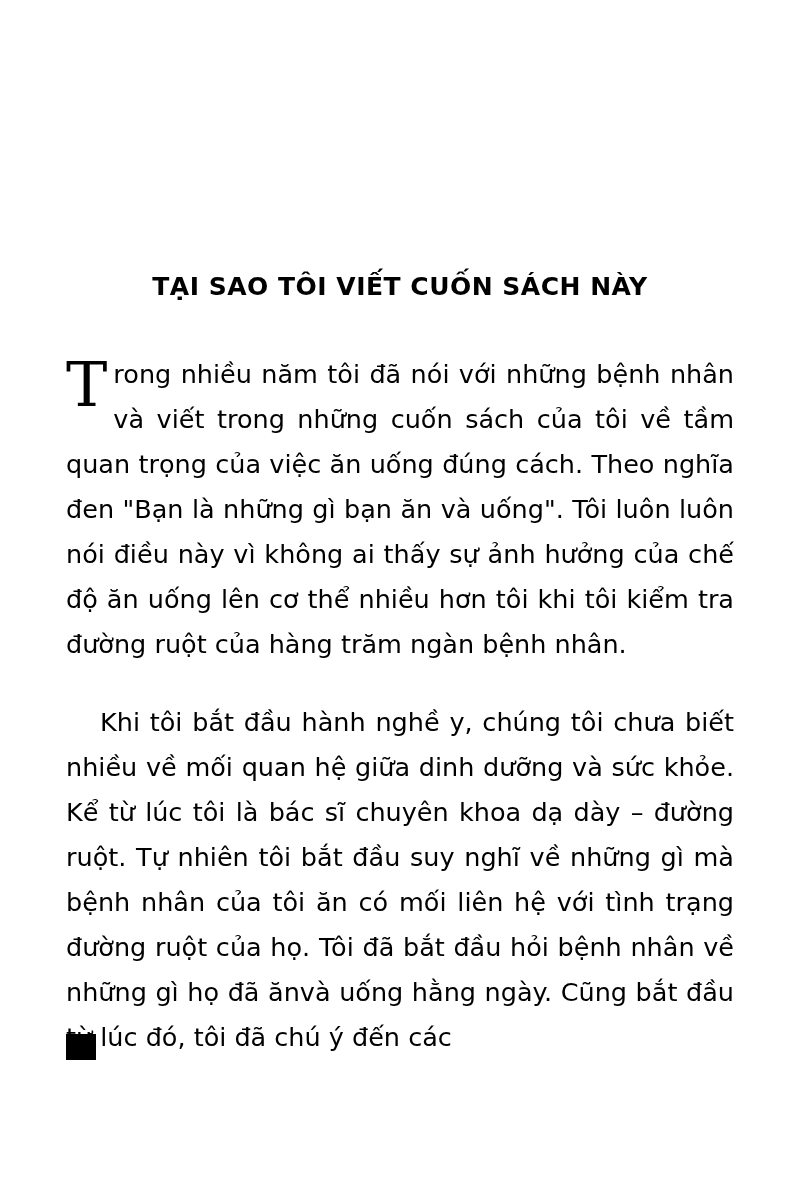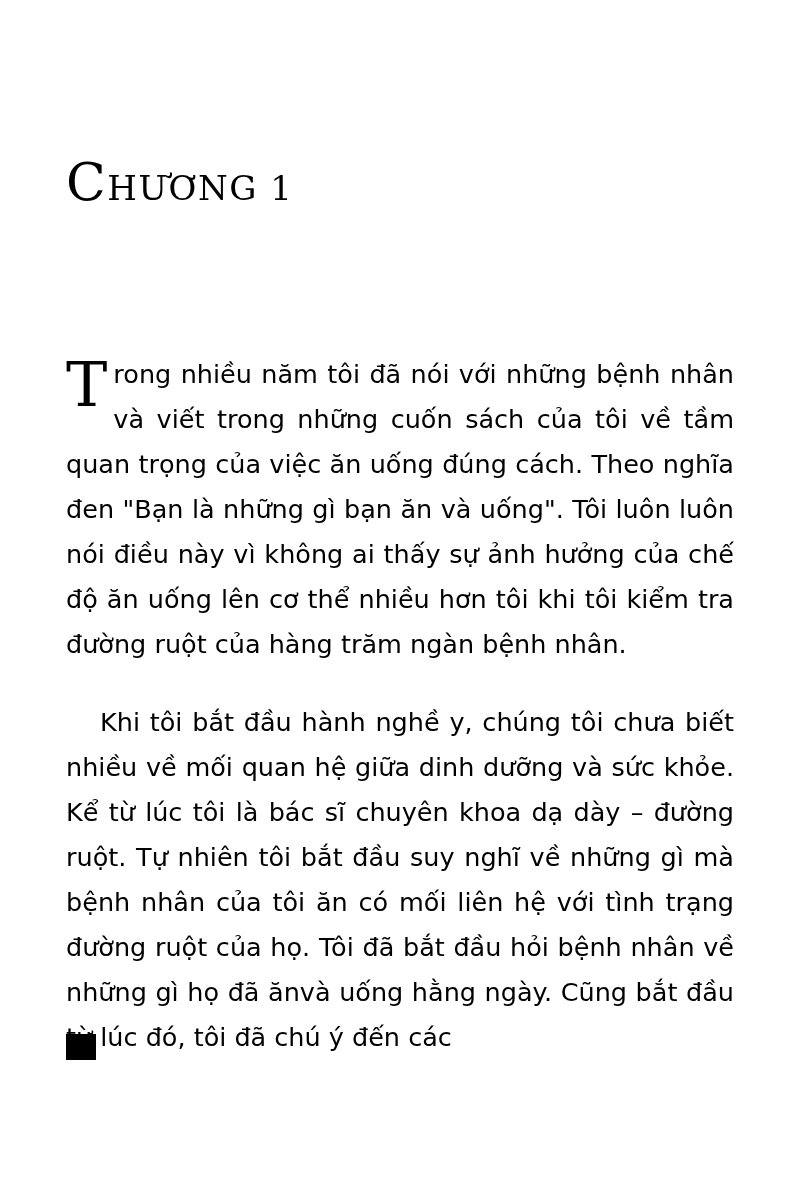--- a/index.html
+++ b/index.html
@@ -82,24 +82,22 @@
     width: 30px;
     height: 26px;
     background: #000000;
   }
 </style>
 </head>
 <body>
 
 <div class="page">
 
-  <div class="chapter-label">
-    <span class="drop">C</span><span>HƯƠNG 1</span>
-  </div>
 
+  <div class="chapter-title">TẠI SAO TÔI VIẾT CUỐN SÁCH NÀY</div>
 
   <div class="body-block" id="para-1">
     <span class="bigcap">T</span><span>rong nhiều năm tôi đã nói với những bệnh nhân và viết trong những cuốn sách của tôi về tầm quan trọng của việc ăn uống đúng cách. Theo nghĩa đen "Bạn là những gì bạn ăn và uống". Tôi luôn luôn nói điều này vì </span><span class="bold-run">không ai thấy sự ảnh hưởng của chế độ ăn uống lên cơ thể nhiều hơn tôi khi tôi kiểm tra đường ruột của hàng trăm ngàn bệnh nhân.</span>
   </div>
 
   <div class="body-block" id="para-2">Khi tôi bắt đầu hành nghề y, chúng tôi chưa biết nhiều về mối quan hệ giữa dinh dưỡng và sức khỏe. Kể từ lúc tôi là bác sĩ chuyên khoa dạ dày – đường ruột. Tự nhiên tôi bắt đầu suy nghĩ về những gì mà bệnh nhân của tôi ăn có mối liên hệ với tình trạng đường ruột của họ. Tôi đã bắt đầu hỏi bệnh nhân về những gì họ đã ănvà uống hằng ngày. Cũng bắt đầu từ lúc đó, tôi đã chú ý đến các</div>
 
   <div class="end-mark"></div>
 
 </div>

